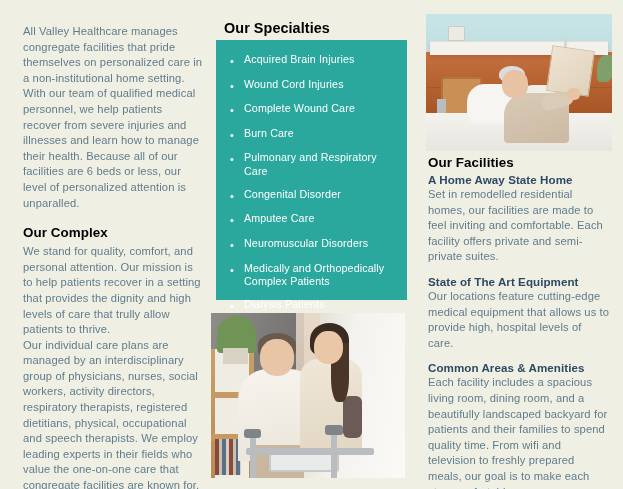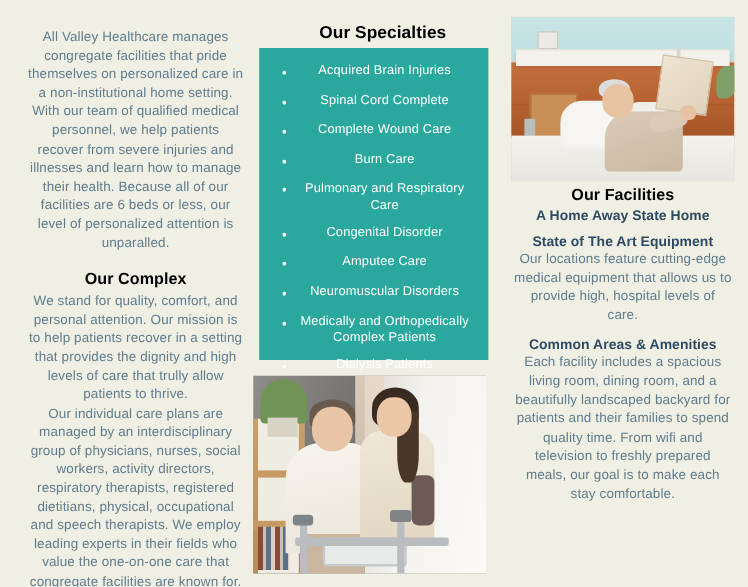--- a/index.html
+++ b/index.html
@@ -11,21 +11,20 @@
     height: 489px;
     background: #f0efe4;
     font-family: "Liberation Sans", sans-serif;
     overflow: hidden;
   }
   .page {
     position: relative;
     width: 623px;
     height: 426px;
     background: #f0efe4;
-    text-align: center;
   }
 
   
   .body-text {
     color: #5f7c8c;
     font-size: 11.2px;
     line-height: 15.6px;
     letter-spacing: 0.01em;
   }
   .section-head {
@@ -235,21 +234,21 @@
   <div class="section-head col-mid-head">Our Specialties</div>
 
   <div class="specialties-panel">
     <ul class="spec-list" id="spec-list">
         <li class="spec-item">
           <span class="spec-bullet">•</span>
           <span class="spec-label">Acquired Brain Injuries</span>
         </li>
         <li class="spec-item">
           <span class="spec-bullet">•</span>
-          <span class="spec-label">Spinal Cord Complete</span>
+          <span class="spec-label">Wound Cord Injuries</span>
         </li>
         <li class="spec-item">
           <span class="spec-bullet">•</span>
           <span class="spec-label">Complete Wound Care</span>
         </li>
         <li class="spec-item">
           <span class="spec-bullet">•</span>
           <span class="spec-label">Burn Care</span>
         </li>
         <li class="spec-item">
@@ -337,20 +336,21 @@
       <div class="pr-hand"></div>
     </div>
   </div>
 
   <div class="col-right">
     <div class="section-head">Our Facilities</div>
 
     <div id="facility-blocks">
         <div class="blk">
           <div class="sub-head">A Home Away State Home</div>
+          <p class="body-text">Set in remodelled residential homes, our facilities are made to feel inviting and comfortable. Each facility offers private and semi-private suites.</p>
         </div>
         <div class="blk">
           <div class="sub-head">State of The Art Equipment</div>
           <p class="body-text">Our locations feature cutting-edge medical equipment that allows us to provide  high, hospital levels of care.</p>
         </div>
         <div class="blk">
           <div class="sub-head">Common Areas &amp; Amenities</div>
           <p class="body-text">Each facility includes a spacious living room, dining room, and a beautifully landscaped backyard for patients and their families to spend quality time. From wifi and television to freshly prepared meals, our goal is to make each stay comfortable.</p>
         </div>
       </div>

